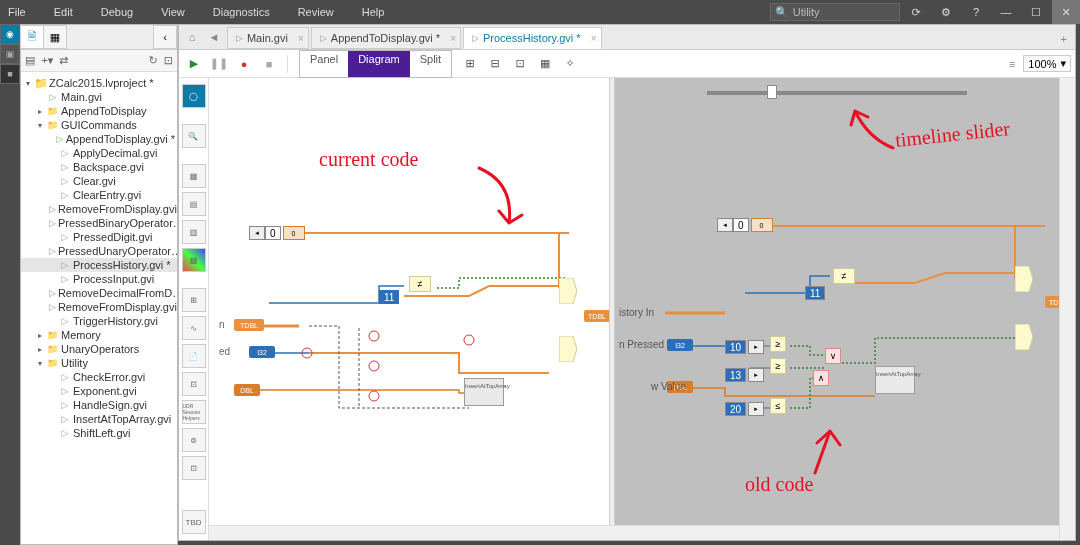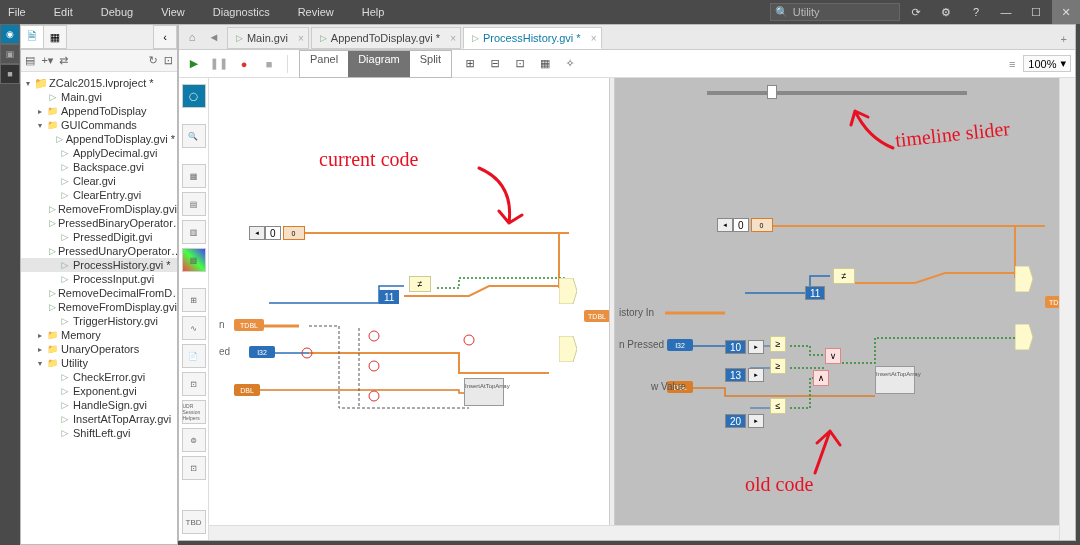--- a/index.html
+++ b/index.html
@@ -36,21 +36,21 @@
   .navbtn { width:22px; height:20px; display:flex; align-items:center; justify-content:center; color:#888; border:1px solid transparent;}
   .doctab { height:22px; padding:0 20px 0 8px; display:flex; align-items:center; gap:4px; border:1px solid #ccc; background:#eee; margin-left:2px; position:relative; font-size:11px; color:#444;}
   .doctab.active { background:#fff; border-bottom-color:#fff; color:#0e7aa8;}
   .doctab .x { position:absolute; right:4px; color:#aaa; font-size:10px;}
   .tabrow .add { margin-left:auto; padding:4px 8px; color:#888;}
   
   .toolrow { height:28px; background:#fff; border-bottom:1px solid #ddd; display:flex; align-items:center; padding:0 4px; gap:3px;}
   .tbtn { width:22px; height:22px; border:1px solid transparent; display:flex; align-items:center; justify-content:center; color:#555;}
   .viewswitch { display:flex; border:1px solid #bbb; height:28px; margin:0 4px;}
   .viewswitch span { padding:2px 10px; font-size:11px; color:#555;}
-  .viewswitch span.active { background:#737373; color:white;}
+  .viewswitch span.active { background:#4c1d95; color:white;}
   .zoombox { margin-left:auto; display:flex; align-items:center; gap:8px;}
   .zoom { border:1px solid #ccc; padding:1px 4px; display:flex; align-items:center; background:#fafafa; font-size:10px;}
   
   .workarea { position:absolute; top:53px; left:0; right:0; bottom:0; display:flex;}
   .palette { width:30px; background:#fff; border-right:1px solid #ddd; display:flex; flex-direction:column; gap:4px; padding:6px 2px; align-items:center;}
   .pal-item { width:24px; height:24px; border:1px solid #ccc; background:#f5f5f5; display:flex; align-items:center; justify-content:center; font-size:8px; color:#666;}
   .pal-item.loop { background:#0e7aa8; color:white;}
   .canvas-split { flex:1; display:flex; position:relative;}
   .canvas { flex:1; background:#fff; position:relative; overflow:hidden;}
   .canvas.right { background:#bfbfbf;}
@@ -422,21 +422,21 @@
             <span class="node-num" style="background:#2a6fb8;color:white;">11</span>
           </div>
         <div class="node-const" style="top:262px;left:110px;">
             <span class="node-num" style="background:#2a6fb8;color:white;">10</span>
             <span class="node-spin">▸</span>
           </div>
         <div class="node-const" style="top:284px;left:110px;margin-top:6px;">
             <span class="node-num" style="background:#2a6fb8;color:white;">13</span>
             <span class="node-spin">▸</span>
           </div>
-        <div class="node-const" style="top:336px;left:110px;justify-content:space-between;">
+        <div class="node-const" style="top:324px;left:110px;justify-content:space-between;">
             <span class="node-num" style="background:#2a6fb8;color:white;">20</span>
             <span class="node-spin">▸</span>
           </div>
         <div class="cmp" style="top:190px;left:218px;">≠</div>
         <div class="cmp" style="top:258px;left:155px;width:16px;">≥</div>
         <div class="cmp" style="top:280px;left:155px;width:16px;">≥</div>
         <div class="cmp" style="top:320px;left:155px;width:16px;">≤</div>
         <div class="cmp" style="top:270px;left:210px;width:16px;background:#ffe0e0;border-color:#d88;">∨</div>
         <div class="cmp" style="top:292px;left:198px;width:16px;background:#ffe0e0;border-color:#d88;">∧</div>
         <div class="sel" style="top:188px;left:400px;"><svg viewBox="0 0 18 26">

